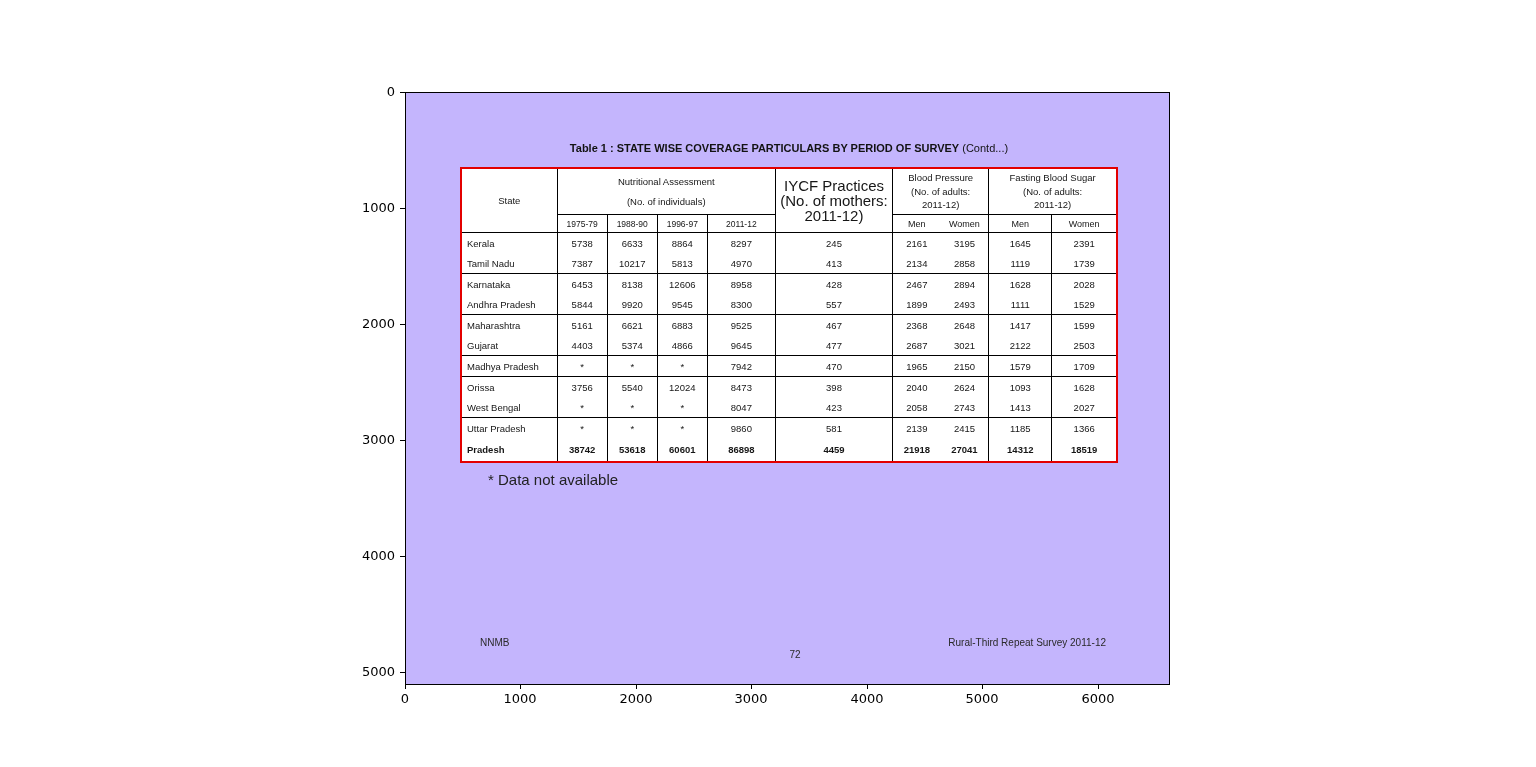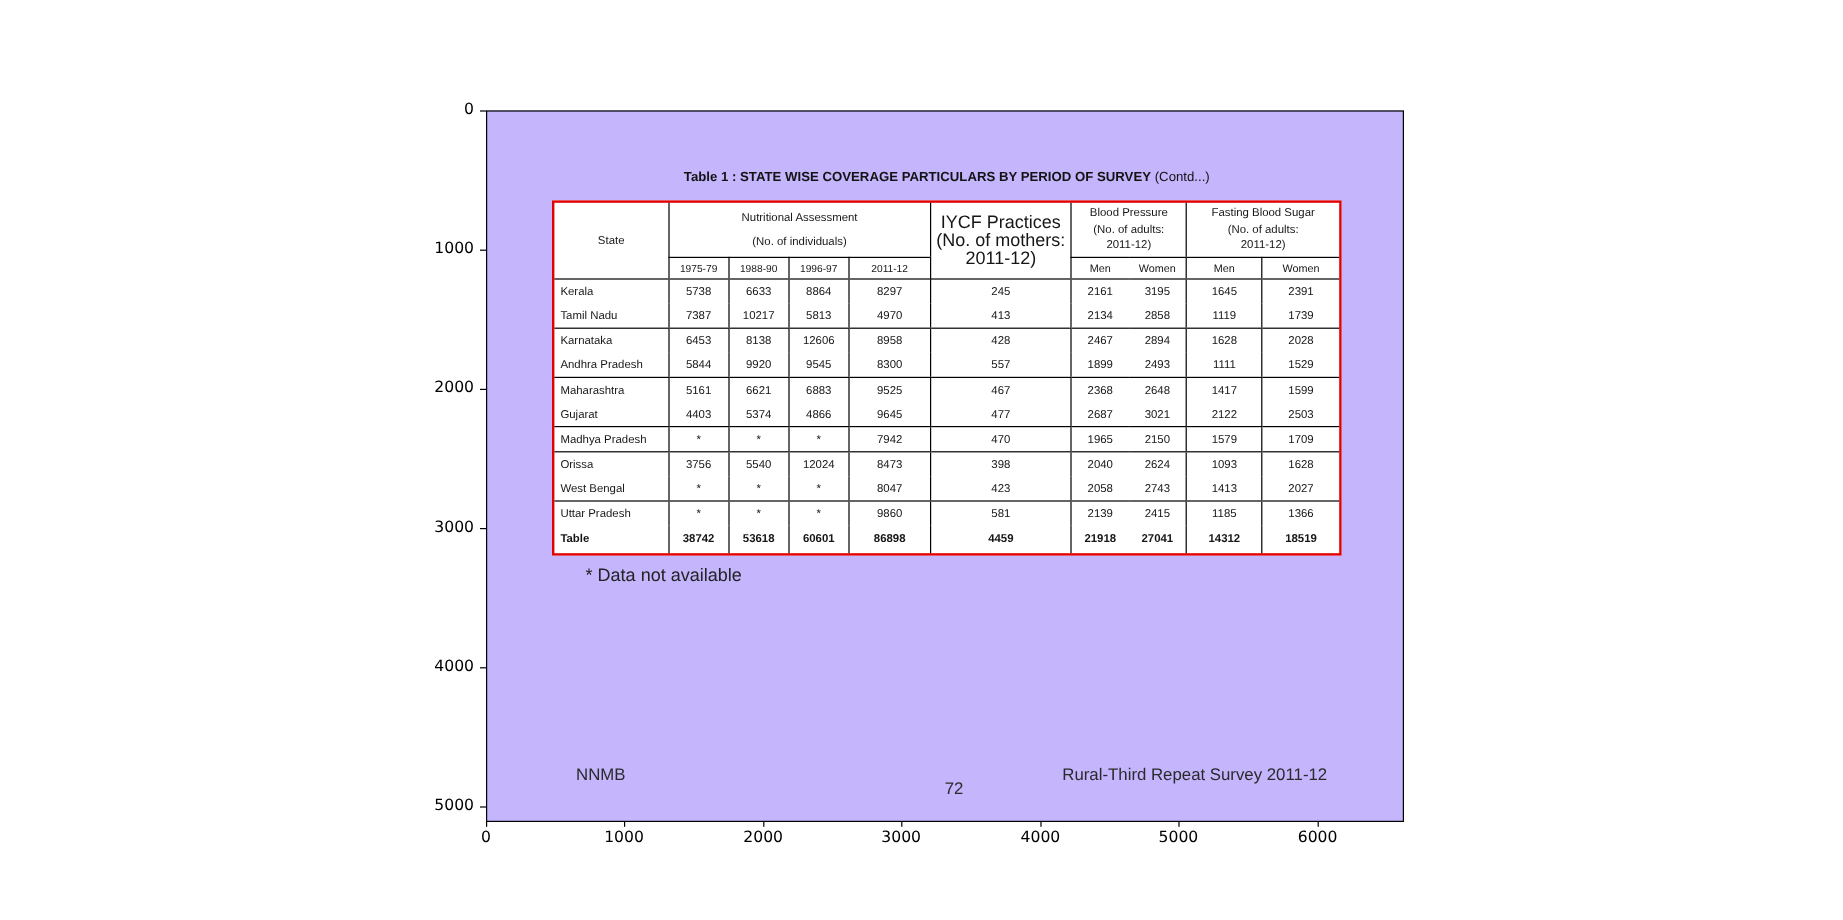--- a/index.html
+++ b/index.html
@@ -37,21 +37,21 @@
   .h-mw{font-size:9px;}
   tr.rowA th{height:45px;}
   tr.rowB th{height:17px;}
   table.cov td{font-size:9.5px;text-align:center;height:20px;}
   table.cov td.state{text-align:left;padding-left:5px;}
   tr.gend td{border-bottom:1px solid #000;}
   tr.pooled td{font-weight:bold;height:23px;}
 
   .footnote{position:absolute;left:82px;top:378px;font-size:15px;color:#222;}
   .page-footer{position:absolute;left:54px;top:544px;width:658px;height:14px;
-               font-size:14px;color:#2a2a2a;}
+               font-size:10px;color:#2a2a2a;}
   .f-left{position:absolute;left:20px;top:0;}
   .f-center{position:absolute;left:270px;top:12px;width:130px;text-align:center;}
   .f-right{position:absolute;right:12px;top:0;}
 </style>
 </head>
 <body>
 
 <div class="canvas">
   <div id="ticks">
       <div class="ytick-mark" style="left: 400px; top: 92px;"></div>
@@ -234,21 +234,21 @@
               <td class="">*</td>
               <td class="">*</td>
               <td class="">9860</td>
               <td class="">581</td>
               <td class="">2139</td>
               <td class="nl">2415</td>
               <td class="">1185</td>
               <td class="">1366</td>
             </tr>
             <tr class="pooled">
-              <td class="state c0">Table</td>
+              <td class="state c0">Pradesh</td>
               <td class="">38742</td>
               <td class="">53618</td>
               <td class="">60601</td>
               <td class="">86898</td>
               <td class="">4459</td>
               <td class="">21918</td>
               <td class="nl">27041</td>
               <td class="">14312</td>
               <td class="">18519</td>
             </tr>

